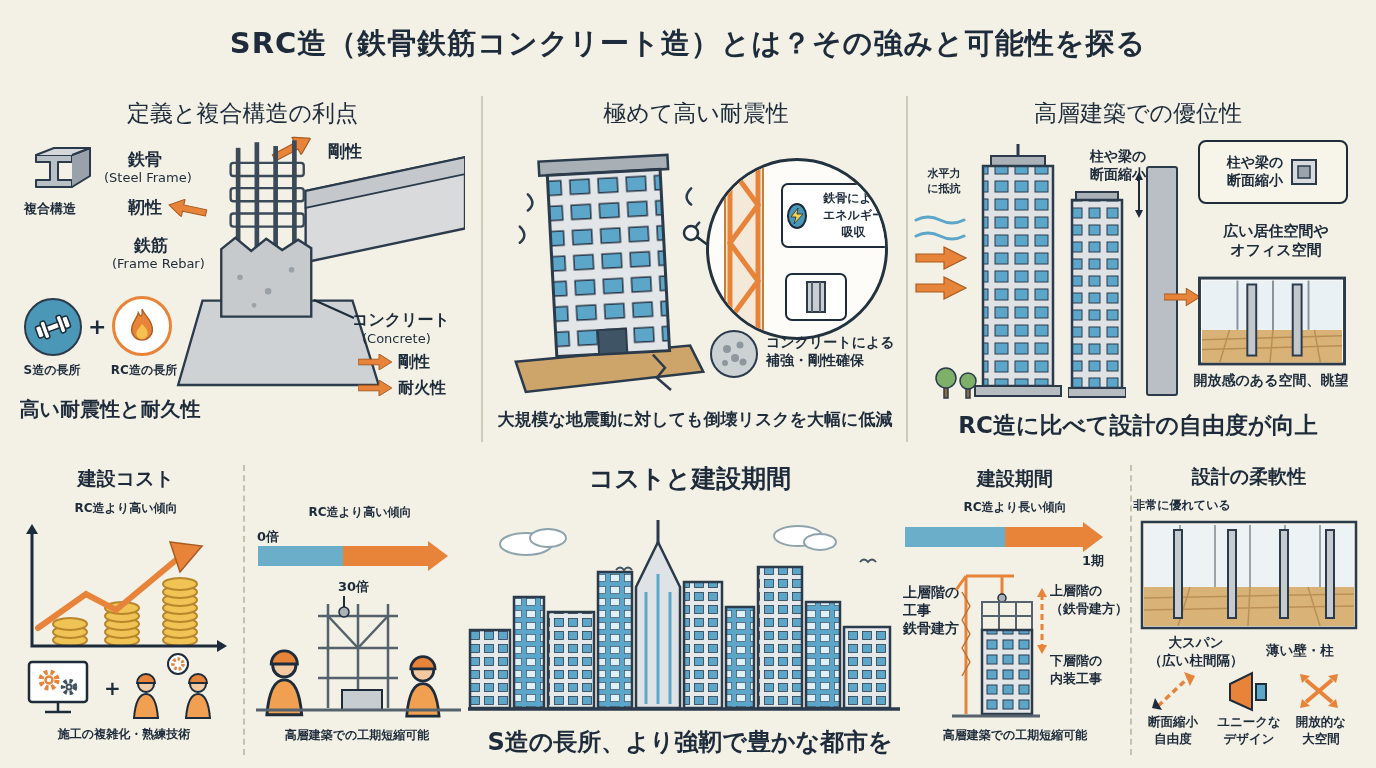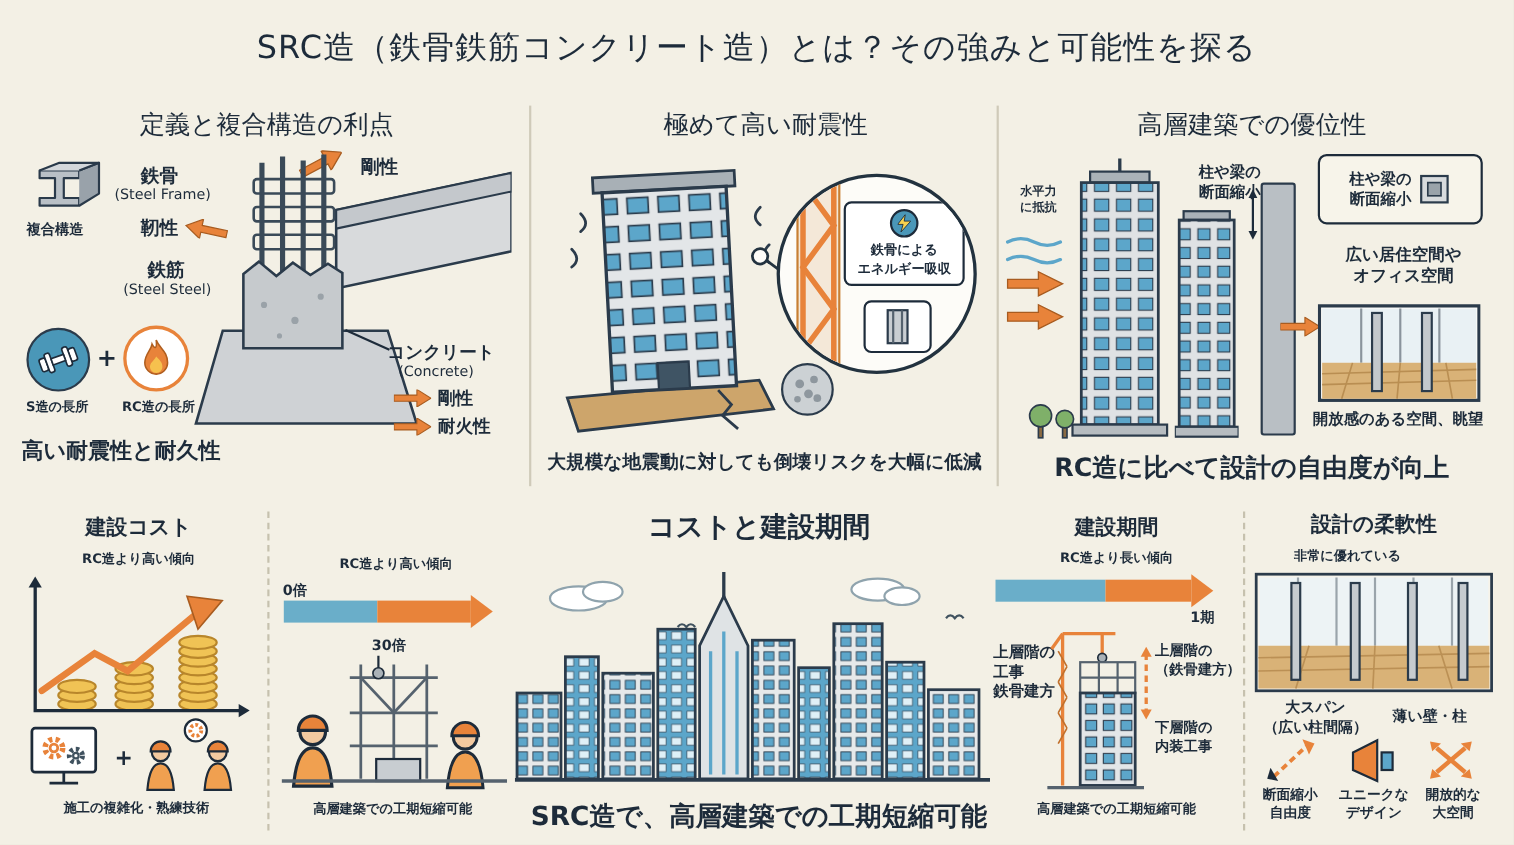--- a/index.html
+++ b/index.html
@@ -3,21 +3,21 @@
 <meta charset="utf-8">
 <style>
 *{margin:0;padding:0;box-sizing:border-box}
 body{font-family:"DejaVu Sans","Liberation Sans",sans-serif;background:#e8e5da}
 #canvas{position:relative;width:1376px;height:768px;background:#f3f0e5;color:#1d2b3a;overflow:hidden}
 .abs{position:absolute}
 .c{text-align:center}
 .pre{white-space:pre-line}
 .b{font-weight:bold}
 .xb{font-weight:800}
-.main-title{font-size:29px;font-weight:400;letter-spacing:1px}
+.main-title{font-size:29px;font-weight:700;letter-spacing:1px}
 .sec-title{font-size:23px;font-weight:400}
 .sec-title2{font-size:19px;font-weight:700}
 .concl{font-weight:800}
 .sub{font-size:12px;font-weight:bold}
 .sm{font-size:13px}
 .vline{width:2px;background:#cfcab9}
 .dline{width:0;border-left:2px dashed #c6c1ae}
 .gauge{display:flex;align-items:center;height:20px}
 .gseg{height:100%}
 .ghead{width:0;height:0;border-top:15px solid transparent;border-bottom:15px solid transparent;border-left:20px solid #e8833a}
@@ -61,21 +61,21 @@
   <div class="abs b" style="left:328px;top:140px;font-size:17px">剛性</div>
 
   <div class="abs" style="left:168px;top:196px;transform:rotate(192deg)">
     <svg width="40" height="18" viewBox="0 0 42 20">
         <path d="M0 6.5 L26 6.5 L26 0 L42 10 L26 20 L26 13.5 L0 13.5 Z" fill="#e8833a" stroke="#a85c20" stroke-width="1.2"></path>
       </svg>
   </div>
   <div class="abs b" style="left:128px;top:196px;font-size:17px">靭性</div>
 
   <div class="abs b" style="left:134px;top:234px;font-size:17px">鉄筋</div>
-  <div class="abs sm" style="left:112px;top:256px">(Steel Steel)</div>
+  <div class="abs sm" style="left:112px;top:256px">(Frame Rebar)</div>
 
   <div class="abs" style="left:165px;top:128px">
     <svg width="300" height="275" viewBox="0 0 320 275">
       <polygon points="150,58 320,22 320,98 150,134" fill="#d8dadc" stroke="#2b3b4b" stroke-width="2.5"></polygon>
       <polygon points="150,58 320,22 320,40 150,76" fill="#c4c8cc" stroke="#2b3b4b" stroke-width="2"></polygon>
       <polygon points="40,175 200,175 228,265 14,265" fill="#cfd2d5" stroke="#2b3b4b" stroke-width="2.5"></polygon>
       <g stroke="#3a4a58" stroke-width="5">
         <line x1="78" y1="12" x2="78" y2="125"></line>
           <line x1="98" y1="6" x2="98" y2="125"></line>
         <line x1="118" y1="10" x2="118" y2="125"></line>
@@ -174,21 +174,21 @@
 
   <div class="abs lens" style="left:706px;top:158px;width:182px;height:182px">
     <svg class="abs" style="left:0;top:0" width="176" height="176" viewBox="0 0 176 176">
       <rect x="16" y="0" width="38" height="176" fill="#f4e8d8" stroke="#c87f33" stroke-width="2"></rect>
       <g stroke="#e8833a" stroke-width="5" fill="none">
         <line x1="21" y1="0" x2="21" y2="176"></line>
           <line x1="49" y1="0" x2="49" y2="176"></line>
         <path d="M21 6 L49 44 L21 82 L49 120 L21 158 L49 176"></path>
       </g>
     </svg>
-    <div class="abs callout" style="left:58px;top:22px;width:110px;padding:5px 4px;display:flex;flex-direction:column;align-items:center;gap:3px">
+    <div class="abs callout" style="left:72px;top:22px;width:110px;padding:5px 4px;display:flex;flex-direction:row;align-items:center;gap:15px">
       <div class="circle" style="width:26px;height:26px;background:#4a97b8;border:2px solid #1d2b3a">
         <svg width="12" height="16" viewBox="0 0 12 16">
             <polygon points="7,0 0,9 5,9 3,16 12,6 6,6" fill="#f6d14e" stroke="#1d2b3a" stroke-width="0.8"></polygon>
           </svg>
       </div>
       <div class="pre c b" style="font-size:12px">鉄骨による
 エネルギー吸収</div>
     </div>
     <div class="abs callout" style="left:76px;top:112px;width:62px;height:48px;display:flex;align-items:center;justify-content:center">
       <svg width="26" height="34" viewBox="0 0 26 34">
@@ -203,20 +203,22 @@
     <svg width="36" height="36">
         <g fill="#8e979e">
           <circle cx="11" cy="13" r="4"></circle>
           <circle cx="24" cy="9" r="3.5"></circle>
           <circle cx="19" cy="22" r="4"></circle>
           <circle cx="9" cy="27" r="3"></circle>
           <circle cx="27" cy="26" r="3.5"></circle>
         </g>
       </svg>
   </div>
+  <div class="abs pre b" style="left:766px;top:334px;font-size:14px">コンクリートによる
+補強・剛性確保</div>
 
   <div class="abs concl c" style="left:488px;width:414px;top:408px;font-size:17px">大規模な地震動に対しても倒壊リスクを大幅に低減</div>
 
   <div class="abs sec-title c" style="left:912px;width:452px;top:98px">高層建築での優位性</div>
 
   <div class="abs pre b c" style="left:912px;width:64px;top:166px;font-size:11px">水平力
 に抵抗</div>
   <div class="abs" style="left:914px;top:212px">
     <svg width="58" height="100" viewBox="0 0 58 100">
       <g fill="none" stroke="#5ca6ca" stroke-width="3" stroke-linecap="round">
@@ -467,21 +469,21 @@
       <polygon points="168,75 190,30 212,75 212,196 168,196" fill="#dfe3e5" stroke="#2b3b4b" stroke-width="2.5"></polygon>
       <g stroke="#5ca6ca" stroke-width="3">
         <line x1="178" y1="80" x2="178" y2="192"></line>
           <line x1="190" y1="62" x2="190" y2="192"></line>
           <line x1="202" y1="80" x2="202" y2="192"></line>
       </g>
       <line x1="0" y1="197" x2="432" y2="197" stroke="#2b3b4b" stroke-width="3.5"></line>
     </svg>
   </div>
 
-  <div class="abs xb c" style="left:448px;width:484px;top:726px;font-size:24px">SRC造で、高層建築での工期短縮可能</div>
+  <div class="abs xb c" style="left:448px;width:484px;top:726px;font-size:24px">S造の長所、より強靭で豊かな都市を</div>
 
   <div class="abs sec-title2 c" style="left:902px;width:226px;top:466px">建設期間</div>
   <div class="abs sub c" style="left:902px;width:226px;top:499px">RC造より長い傾向</div>
 
   <div class="abs gauge" style="left:905px;top:527px">
     <div class="gseg" style="width:100px;background:#6aaec9"></div>
     <div class="gseg" style="width:78px;background:#e8833a"></div>
     <div class="ghead"></div>
   </div>
   <div class="abs sm b" style="left:1082px;top:552px">1期</div>
@@ -532,21 +534,21 @@
       </svg>
   </div>
   <div class="abs pre b" style="left:1050px;top:582px;font-size:13px">上層階の
 （鉄骨建方）</div>
   <div class="abs pre b" style="left:1050px;top:652px;font-size:13px">下層階の
 内装工事</div>
 
   <div class="abs sub c" style="left:902px;width:226px;top:727px">高層建築での工期短縮可能</div>
 
   <div class="abs sec-title2 c" style="left:1136px;width:226px;top:464px">設計の柔軟性</div>
-  <div class="abs sub c" style="left:1112px;width:226px;top:497px">非常に優れている</div>
+  <div class="abs sub c" style="left:1069px;width:226px;top:497px">非常に優れている</div>
 
   <div class="abs" style="left:1140px;top:520px">
     <svg width="218" height="110" viewBox="0 0 218 110">
       <rect x="2" y="2" width="214" height="106" fill="#f6f3ea" stroke="#2b3b4b" stroke-width="2.5"></rect>
       <rect x="5" y="5" width="208" height="62" fill="#edf3f5"></rect>
       <g stroke="#9aa4ab" stroke-width="2">
         <line x1="40" y1="5" x2="40" y2="67"></line>
           <line x1="75" y1="5" x2="75" y2="67"></line>
           <line x1="110" y1="5" x2="110" y2="67"></line>
         <line x1="145" y1="5" x2="145" y2="67"></line>

